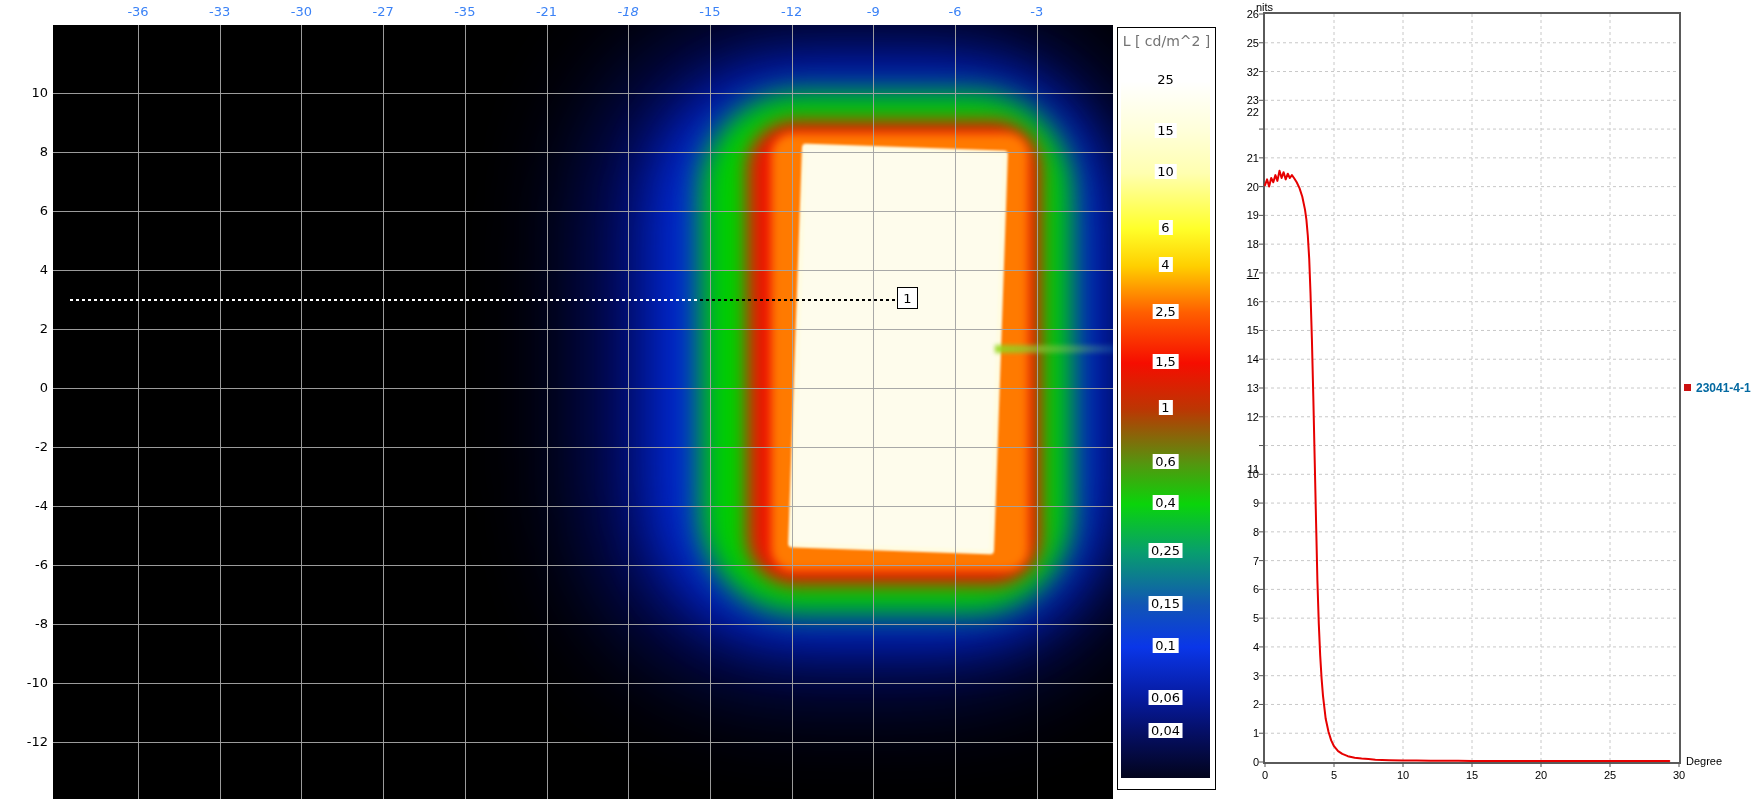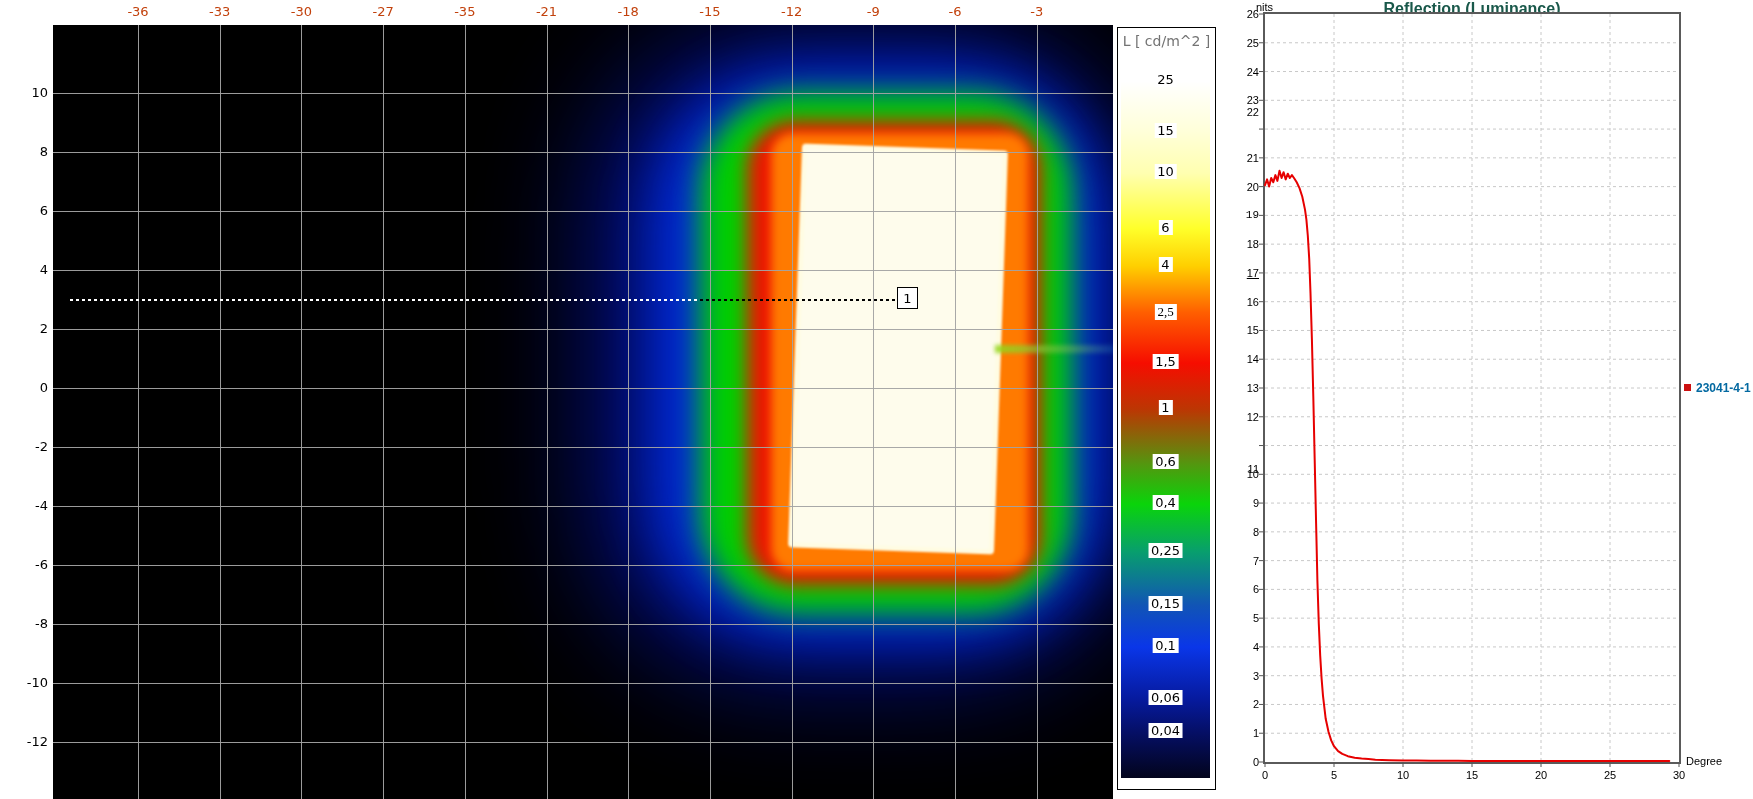--- a/index.html
+++ b/index.html
@@ -18,21 +18,21 @@
   #streak{left:942px;top:320px;width:120px;height:8px;background:linear-gradient(to right,rgba(150,215,25,.9),rgba(30,120,220,.25));filter:blur(2px);}
   #hmGrid{position:absolute;left:0;top:0;width:100%;height:100%;pointer-events:none;}
   .gl{position:absolute;background:rgba(163,163,163,.95);}
   .glv{width:1px;top:0;height:100%;}
   .glh{height:1px;left:0;width:100%;}
   .dotline{position:absolute;height:2px;}
   #dotWhite{left:17px;top:274px;width:630px;background:repeating-linear-gradient(to right,#ffffff 0 3px,transparent 3px 6px);}
   #dotBlack{left:647px;top:274px;width:197px;background:repeating-linear-gradient(to right,#000000 0 3px,transparent 3px 6px);}
   #hmMarker{position:absolute;left:844px;top:262px;width:19px;height:20px;background:#ffffff;border:1.5px solid #000;
     display:flex;align-items:center;justify-content:center;font:13px "DejaVu Sans",sans-serif;color:#000;}
-  .hm-x-label{position:absolute;width:50px;text-align:center;font:13px "DejaVu Sans",sans-serif;color:#c2410c;}
+  .hm-x-label{position:absolute;width:50px;text-align:center;font:13px "DejaVu Sans",sans-serif;color:#3b82f6;}
   .hm-y-label{position:absolute;left:0;width:48px;text-align:right;font:13px "DejaVu Sans",sans-serif;color:#000;}
 
   
   #colorbar{position:absolute;left:1117px;top:27px;width:97px;height:761px;background:#ffffff;border:1px solid #000;}
   #cbTitle{position:absolute;left:0;top:5px;width:100%;text-align:center;font:14px "DejaVu Sans",sans-serif;color:#737373;}
   #cbGrad{position:absolute;left:3px;top:31px;width:89px;height:719px;}
   .cb-label{position:absolute;left:50%;transform:translateX(-50%);background:#ffffff;padding:0 3px;
     font:13px "DejaVu Sans",sans-serif;color:#000;white-space:nowrap;}
 
   
@@ -95,34 +95,33 @@
   <div id="hmYAxis"></div>
 
   <div id="colorbar">
     <div id="cbTitle">L [ cd/m^2 ]</div>
     <div id="cbGrad" style="background: linear-gradient(rgb(255, 255, 255) 0%, rgb(255, 255, 255) 3.1%, rgb(255, 255, 216) 10.2%, rgb(255, 255, 176) 15.9%, rgb(255, 255, 42) 23.6%, rgb(255, 207, 0) 28.8%, rgb(255, 94, 0) 35.3%, rgb(246, 13, 0) 42.3%, rgb(188, 54, 3) 48.7%, rgb(85, 149, 15) 56.2%, rgb(10, 212, 10) 61.9%, rgb(8, 158, 110) 68.6%, rgb(17, 85, 181) 75.9%, rgb(10, 54, 232) 81.8%, rgb(6, 26, 158) 89%, rgb(5, 15, 102) 93.6%, rgb(2, 4, 28) 100%);">
         <div class="cb-label" style="top: 13.289px;">25</div>
         <div class="cb-label" style="top: 64.338px;">15</div>
         <div class="cb-label" style="top: 105.321px;">10</div>
         <div class="cb-label" style="top: 160.684px;">6</div>
         <div class="cb-label" style="top: 198.072px;">4</div>
-        <div class="cb-label" style="top: 244.807px; font-family: Liberation Serif, serif;">2,5</div>
+        <div class="cb-label" style="top: 244.807px;">2,5</div>
         <div class="cb-label" style="top: 295.137px;">1,5</div>
         <div class="cb-label" style="top: 341.153px;">1</div>
         <div class="cb-label" style="top: 395.078px;">0,6</div>
         <div class="cb-label" style="top: 436.061px;">0,4</div>
         <div class="cb-label" style="top: 484.234px;">0,25</div>
         <div class="cb-label" style="top: 536.721px;">0,15</div>
         <div class="cb-label" style="top: 579.142px;">0,1</div>
         <div class="cb-label" style="top: 630.91px;">0,06</div>
         <div class="cb-label" style="top: 663.984px;">0,04</div>
       </div>
   </div>
 
-  <div id="chartTitle">Reflection (Luminance)</div>
   <div id="nitsLabel">nits</div>
   <div id="degreeLabel">Degree</div>
   <div id="chartFrame">
       <svg width="414" height="748">
         <line x1="0" y1="719.2307692307693" x2="414" y2="719.2307692307693" stroke="#c8c8c8" stroke-width="1" stroke-dasharray="3,3"></line>
         <line x1="0" y1="690.4615384615385" x2="414" y2="690.4615384615385" stroke="#c8c8c8" stroke-width="1" stroke-dasharray="3,3"></line>
         <line x1="0" y1="661.6923076923077" x2="414" y2="661.6923076923077" stroke="#c8c8c8" stroke-width="1" stroke-dasharray="3,3"></line>
         <line x1="0" y1="632.9230769230769" x2="414" y2="632.9230769230769" stroke="#c8c8c8" stroke-width="1" stroke-dasharray="3,3"></line>
         <line x1="0" y1="604.1538461538462" x2="414" y2="604.1538461538462" stroke="#c8c8c8" stroke-width="1" stroke-dasharray="3,3"></line>
         <line x1="0" y1="575.3846153846154" x2="414" y2="575.3846153846154" stroke="#c8c8c8" stroke-width="1" stroke-dasharray="3,3"></line>
@@ -191,46 +190,46 @@
   <div id="chXAxis"></div>
   <div id="legendSwatch"></div>
   <div id="legendLabel">23041-4-1</div>
 
 <div class="hm-x-label" style="left: 113px; top: 4px;">-36</div>
     <div class="hm-x-label" style="left: 194.7px; top: 4px;">-33</div>
     <div class="hm-x-label" style="left: 276.4px; top: 4px; text-align: center;">-30</div>
     <div class="hm-x-label" style="left: 358.1px; top: 4px;">-27</div>
     <div class="hm-x-label" style="left: 439.8px; top: 4px;">-35</div>
     <div class="hm-x-label" style="left: 521.5px; top: 4px;">-21</div>
-    <div class="hm-x-label" style="left: 603.2px; top: 4px;">-18</div>
+    <div class="hm-x-label" style="left: 603.2px; top: 4px; font-style: italic;">-18</div>
     <div class="hm-x-label" style="left: 684.9px; top: 4px;">-15</div>
     <div class="hm-x-label" style="left: 766.6px; top: 4px;">-12</div>
     <div class="hm-x-label" style="left: 848.3px; top: 4px;">-9</div>
     <div class="hm-x-label" style="left: 930px; top: 4px;">-6</div>
     <div class="hm-x-label" style="left: 1011.7px; top: 4px;">-3</div>
     <div class="hm-y-label" style="top: 85px;">10</div>
     <div class="hm-y-label" style="top: 144px;">8</div>
     <div class="hm-y-label" style="top: 203px;">6</div>
     <div class="hm-y-label" style="top: 262px;">4</div>
     <div class="hm-y-label" style="top: 321px;">2</div>
     <div class="hm-y-label" style="top: 380px;">0</div>
     <div class="hm-y-label" style="top: 439px;">-2</div>
     <div class="hm-y-label" style="top: 498px;">-4</div>
     <div class="hm-y-label" style="top: 557px;">-6</div>
     <div class="hm-y-label" style="top: 616px;">-8</div>
     <div class="hm-y-label" style="top: 675px;">-10</div>
     <div class="hm-y-label" style="top: 734px;">-12</div>
     <div class="ch-y-label" style="left: 1219px; top: 8px;">26</div>
     <div class="ch-y-label" style="left: 1219px; top: 36.7692px;">25</div>
-    <div class="ch-y-label" style="left: 1219px; top: 65.5385px;">24</div>
+    <div class="ch-y-label" style="left: 1219px; top: 65.5385px;">32</div>
     <div class="ch-y-label" style="left: 1219px; top: 94.3077px;">23</div>
     <div class="ch-y-label" style="left: 1219px; top: 106px;">22</div>
     <div class="ch-y-label" style="left: 1219px; top: 151.846px;">21</div>
     <div class="ch-y-label" style="left: 1219px; top: 180.615px;">20</div>
-    <div class="ch-y-label" style="left: 1219px; top: 209.385px; font-family: Liberation Mono, monospace;">19</div>
+    <div class="ch-y-label" style="left: 1219px; top: 209.385px;">19</div>
     <div class="ch-y-label" style="left: 1219px; top: 238.154px;">18</div>
     <div class="ch-y-label" style="left: 1219px; top: 266.923px; text-decoration: underline;">17</div>
     <div class="ch-y-label" style="left: 1219px; top: 295.692px;">16</div>
     <div class="ch-y-label" style="left: 1219px; top: 324.462px;">15</div>
     <div class="ch-y-label" style="left: 1219px; top: 353.231px;">14</div>
     <div class="ch-y-label" style="left: 1219px; top: 382px;">13</div>
     <div class="ch-y-label" style="left: 1219px; top: 410.769px;">12</div>
     <div class="ch-y-label" style="left: 1219px; top: 438px; margin-top: 25px;">11</div>
     <div class="ch-y-label" style="left: 1219px; top: 468.308px;">10</div>
     <div class="ch-y-label" style="left: 1219px; top: 497.077px;">9</div>

